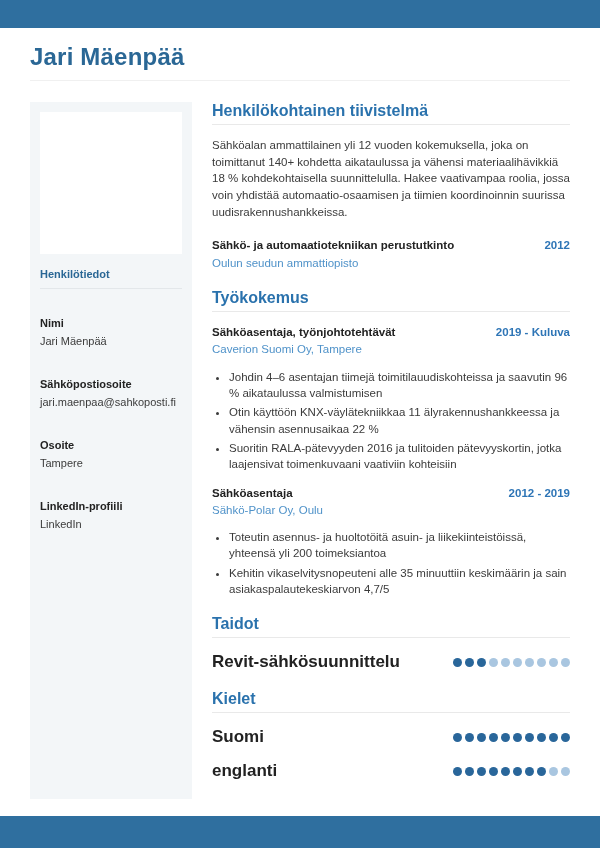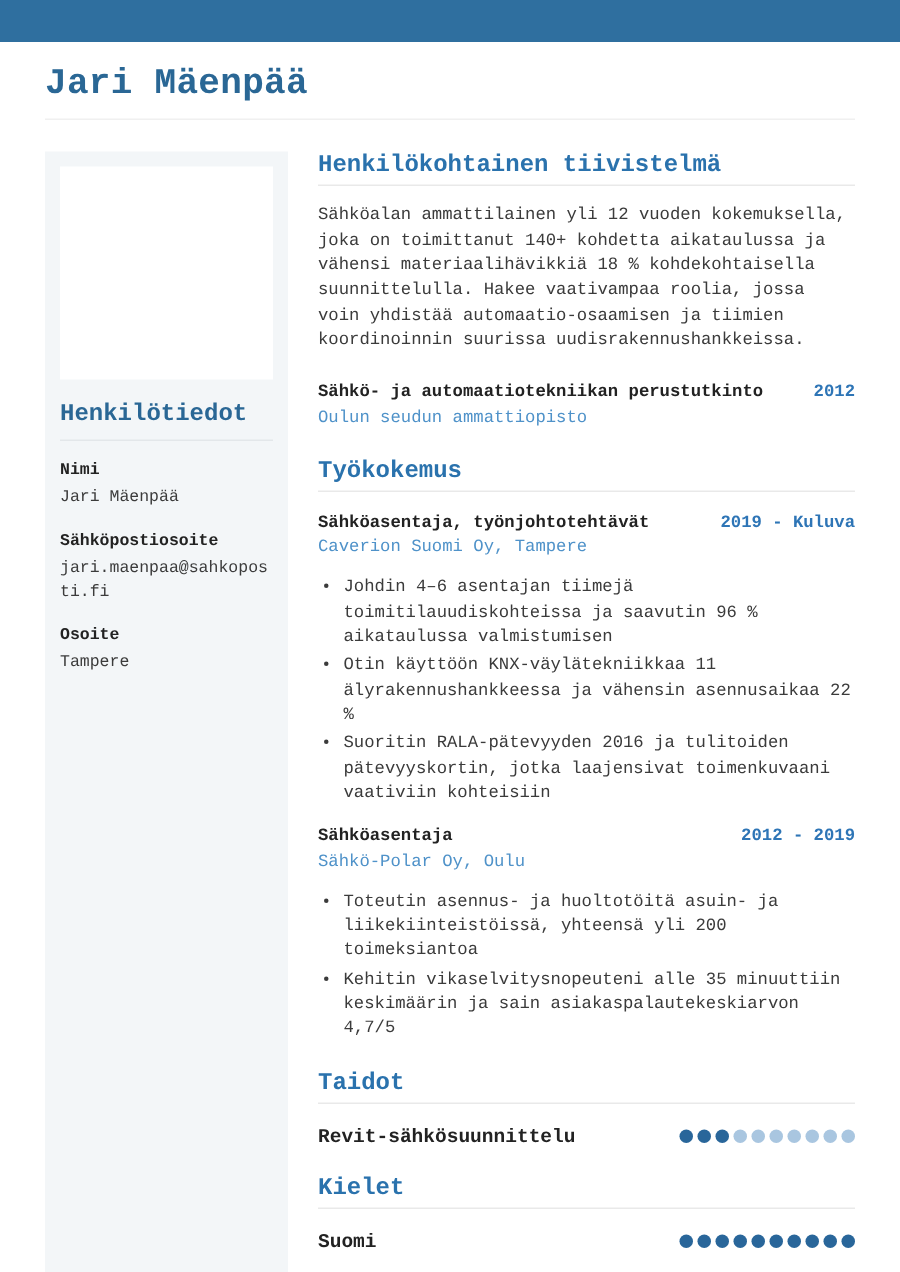--- a/index.html
+++ b/index.html
@@ -11,44 +11,44 @@
     --dot-filled:#29669a;
     --dot-empty:#a9c6e0;
     --sidebar-bg:#f3f6f8;
     --rule:#e9e9e9;
     --text:#3b3b3b;
     --text-dark:#222222;
   }
   *{margin:0;padding:0;box-sizing:border-box;}
   html,body{background:#ffffff;}
   body{font-family:"Liberation Sans","DejaVu Sans",sans-serif;}
-  .page{width:600px;height:848px;background:#fff;display:flex;flex-direction:column;overflow:hidden;position:relative;font-family:Liberation Mono, monospace;}
+  .page{width:600px;height:848px;background:#fff;display:flex;flex-direction:column;overflow:hidden;position:relative;}
   .topbar{height:28px;background:var(--accent);flex:0 0 auto;}
   .header{margin:0 30px;padding:15px 0 9px 0;border-bottom:1px solid #f0f0f0;flex:0 0 auto;}
   .header h1{font-size:24px;font-weight:bold;color:var(--title);letter-spacing:.2px;}
   .content{display:flex;margin:21px 30px 0 30px;flex:0 0 auto;}
   .sidebar{width:162px;min-height:687px;background:var(--sidebar-bg);padding:10px 10px 16px 10px;flex:0 0 auto;}
   .photo{width:142px;height:142px;background:#ffffff;}
-  .side-heading{font-size:16px;font-weight:bold;color:var(--title);margin-top:14px;padding-bottom:8px;border-bottom:1px solid #e3e7ea;}
-  .contact-field{margin-top:13px;}
+  .side-heading{font-size:11px;font-weight:bold;color:var(--title);margin-top:14px;padding-bottom:8px;border-bottom:1px solid #e3e7ea;}
+  .contact-field{margin-top:27px;}
   .contact-field .label{font-size:11px;font-weight:bold;color:var(--text-dark);line-height:1.45;}
   .contact-field .value{font-size:11px;color:var(--text);line-height:1.45;margin-top:2px;word-break:break-all;}
   .main{flex:1 1 auto;margin-left:20px;min-width:0;}
   section{margin-bottom:18px;}
   .sec-heading{font-size:16px;font-weight:bold;color:var(--heading);padding-bottom:4px;border-bottom:1px solid var(--rule);}
   .summary-text{font-size:11.5px;color:var(--text);line-height:1.45;margin-top:12px;}
   .entry{margin-top:13px;}
   .entry-head{display:flex;align-items:baseline;text-align:right;}
   .entry-title{font-size:11.5px;font-weight:bold;color:var(--text-dark);line-height:1.35;}
   .entry-dates{margin-left:auto;font-size:11.5px;font-weight:bold;color:var(--date);white-space:nowrap;padding-left:12px;}
   .entry-org{font-size:11.5px;color:var(--link);line-height:1.4;margin-top:1px;}
   .entry-bullets{margin:11px 0 0 17px;}
   .entry-bullets li{font-size:11.5px;color:var(--text);line-height:1.42;margin-bottom:3px;}
   .rating-row{display:flex;align-items:center;margin-top:14px;}
-  .rating-name{font-size:13px;font-weight:bold;color:var(--text-dark);}
+  .rating-name{font-size:17px;font-weight:bold;color:var(--text-dark);}
   .dots{margin-left:auto;display:flex;gap:3px;}
   .dot{width:9px;height:9px;border-radius:50%;background:var(--dot-empty);}
   .dot.filled{background:var(--dot-filled);}
   .flex-spacer{flex:1 1 auto;}
   .bottombar{height:32px;background:var(--accent);flex:0 0 auto;}
 </style>
 </head>
 <body>
 
 <div class="page">
@@ -68,20 +68,24 @@
             <div class="label">Nimi</div>
             <div class="value">Jari Mäenpää</div>
           </div>
           <div class="contact-field">
             <div class="label">Sähköpostiosoite</div>
             <div class="value">jari.maenpaa@sahkoposti.fi</div>
           </div>
           <div class="contact-field">
             <div class="label">Osoite</div>
             <div class="value">Tampere</div>
+          </div>
+          <div class="contact-field">
+            <div class="label">LinkedIn-profiili</div>
+            <div class="value">LinkedIn</div>
           </div>
         </div>
     </aside>
 
     <main class="main">
 
       <section>
         <h2 class="sec-heading">Henkilökohtainen tiivistelmä</h2>
         <p class="summary-text">Sähköalan ammattilainen yli 12 vuoden kokemuksella, joka on toimittanut 140+ kohdetta aikataulussa ja vähensi materiaalihävikkiä 18 % kohdekohtaisella suunnittelulla. Hakee vaativampaa roolia, jossa voin yhdistää automaatio-osaamisen ja tiimien koordinoinnin suurissa uudisrakennushankkeissa.</p>
       </section>

